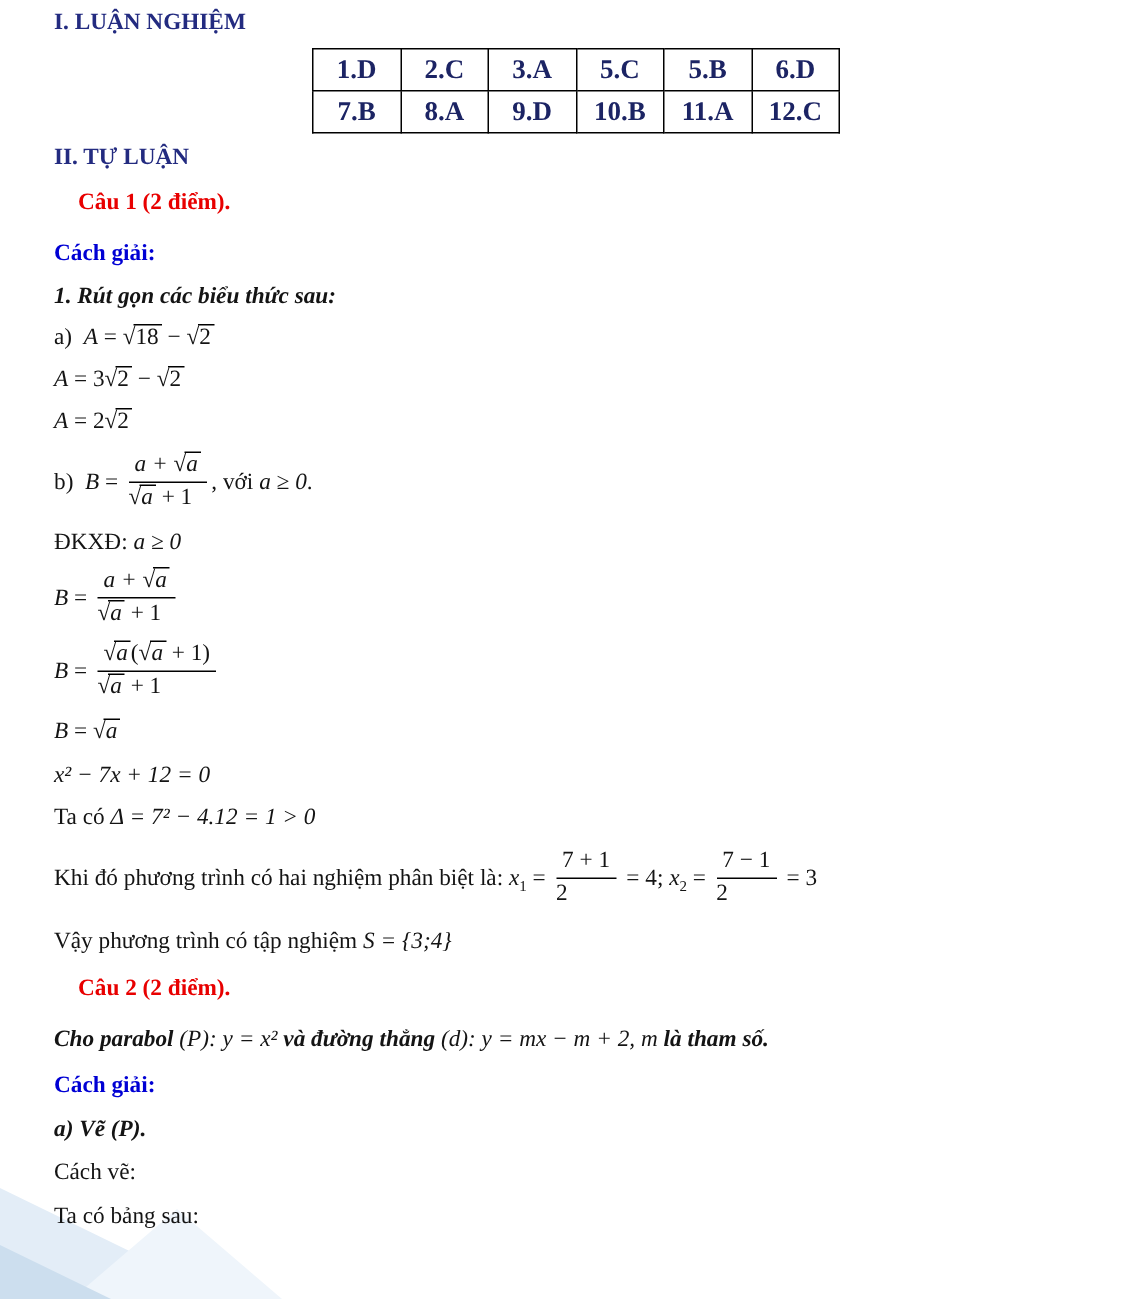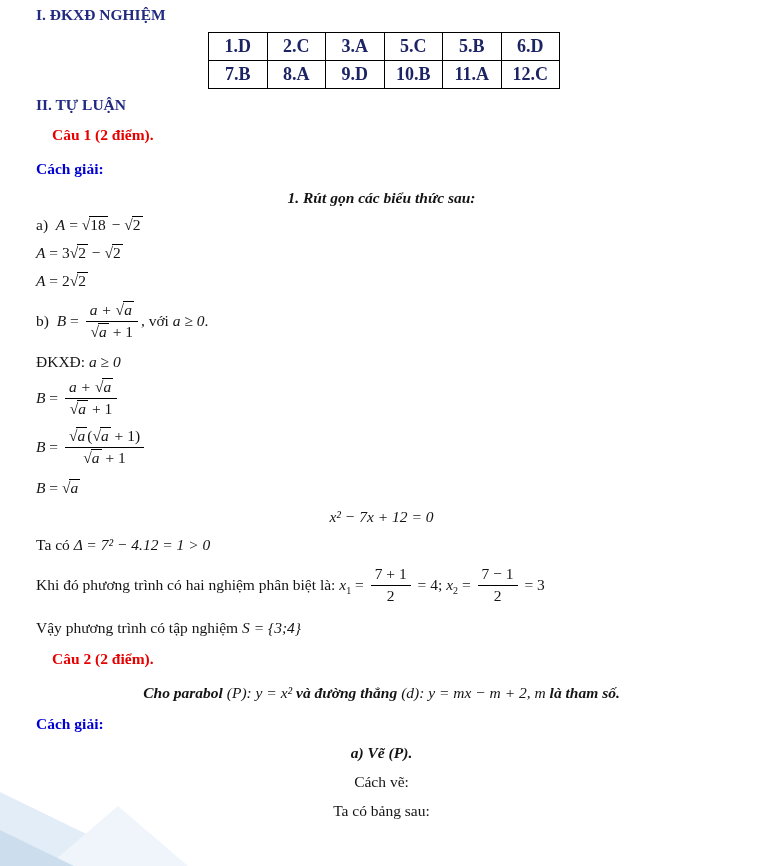--- a/index.html
+++ b/index.html
@@ -37,38 +37,38 @@
   }
 
   
   .sq{white-space:nowrap;font-style:normal;}
   .sq::before{content:"\221A";font-style:normal;}
   .sq .rad{display:inline-block;border-top:1.2px solid #000;
            padding:0 2px 0 1px;margin-left:-1px;line-height:1.05;}
   .sq .it{font-style:italic;}
 
   
-  .fr{display:inline-block;vertical-align:middle;text-align:center;
+  .fr{display:inline-block;vertical-align:middle;
       margin:0 3px;position:relative;top:-2px;}
   .fr .n{display:block;border-bottom:1.2px solid #000;padding:1px 4px 2px;}
   .fr .d{display:block;padding-top:1px;} .mt7{margin-top:7px;}
   .mt8{margin-top:8px;} .mt9{margin-top:9px;} .mt10{margin-top:10px;}
-  .mt11{margin-top:11px;text-align:center;} .mt12{margin-top:12px;} .mt13{margin-top:13px;}
+  .mt11{margin-top:11px;} .mt12{margin-top:12px;} .mt13{margin-top:13px;}
   sub{font-size:10px;}
 </style>
 </head>
 <body>
 
 <div class="wm wm1"></div>
 <div class="wm wm3"></div>
 <div class="wm wm2"></div>
 
 <div class="page">
 
-  <p class="h-navy">I. ĐKXĐ NGHIỆM</p>
+  <p class="h-navy">I. LUẬN NGHIỆM</p>
 
   <table class="ans">
     <tbody>
       <tr>
         <td>1.D</td>
         <td>2.C</td>
         <td>3.A</td>
         <td>5.C</td>
         <td>5.B</td>
         <td>6.D</td>

